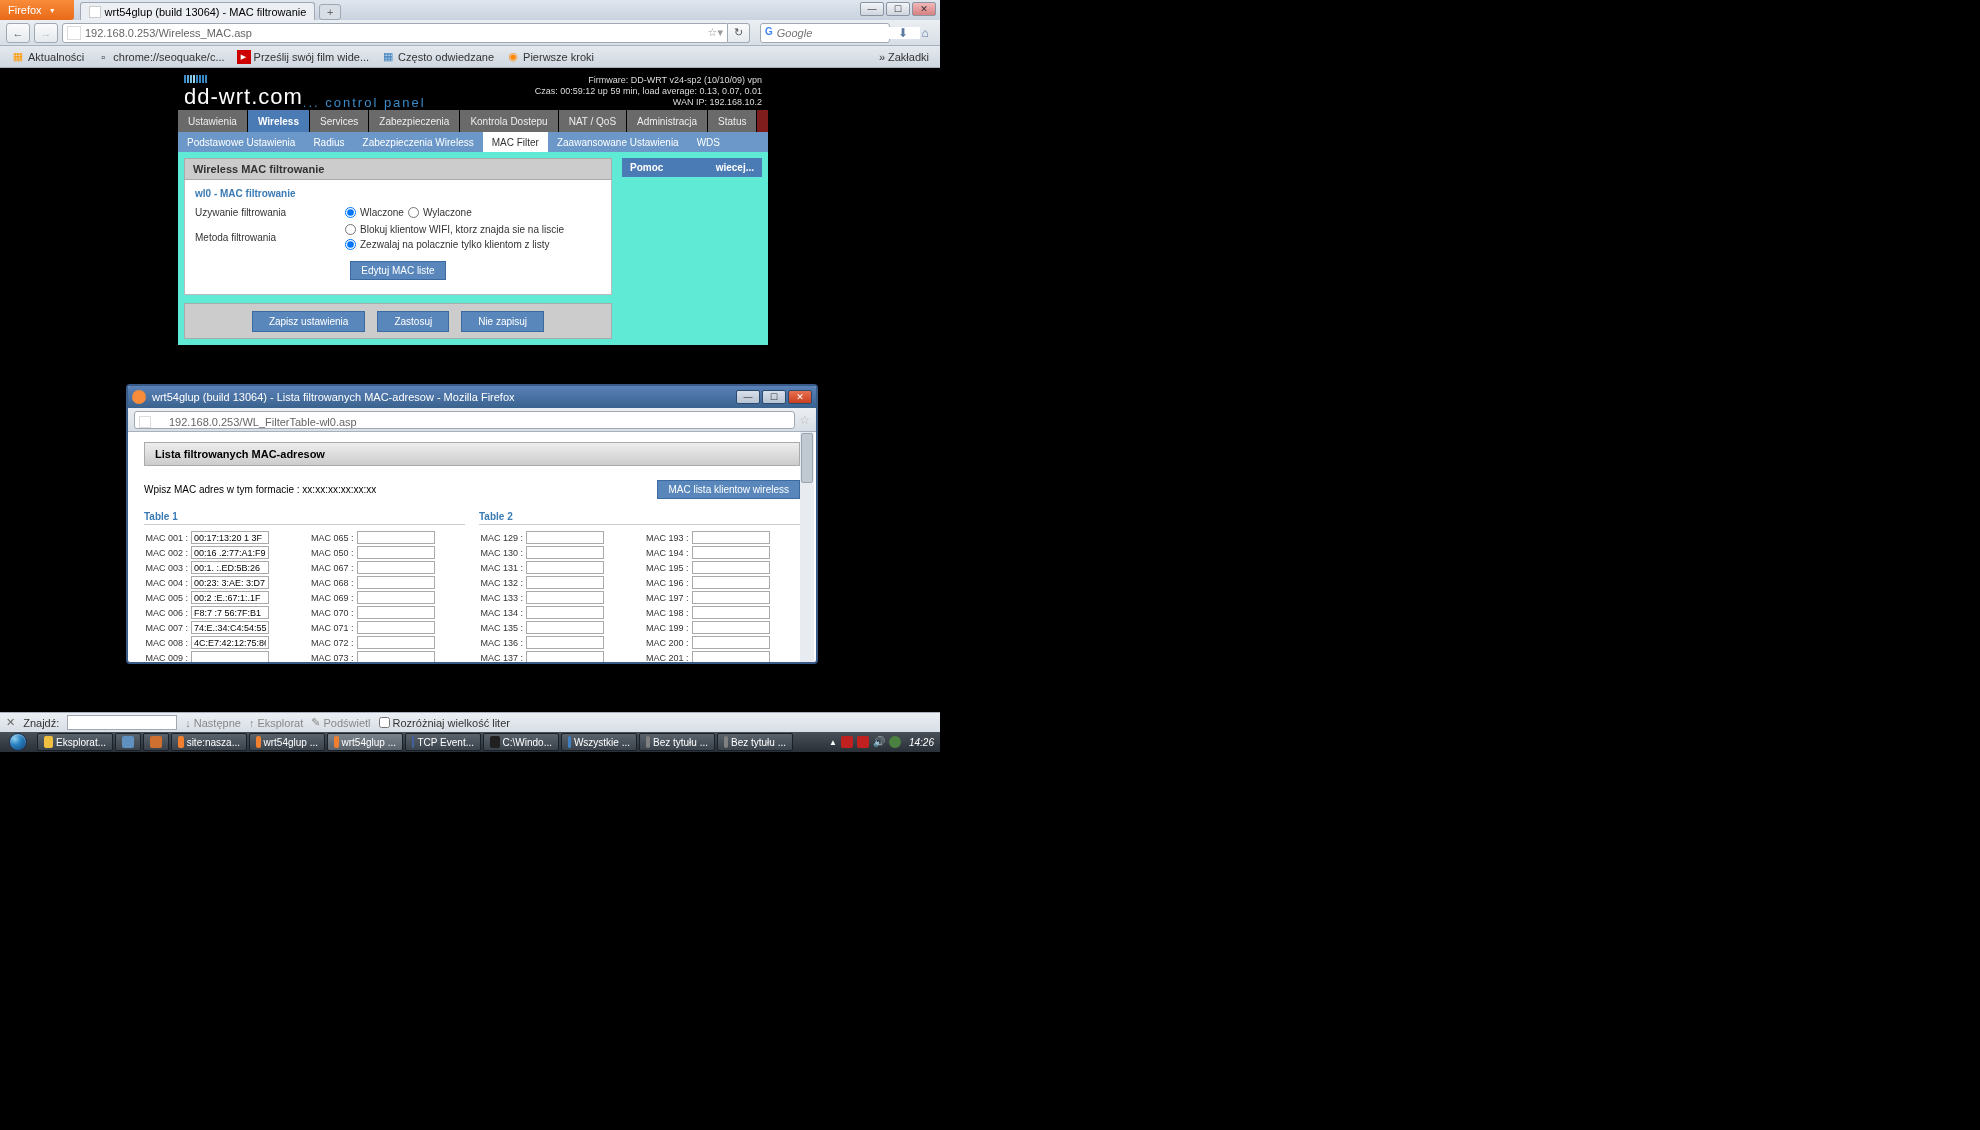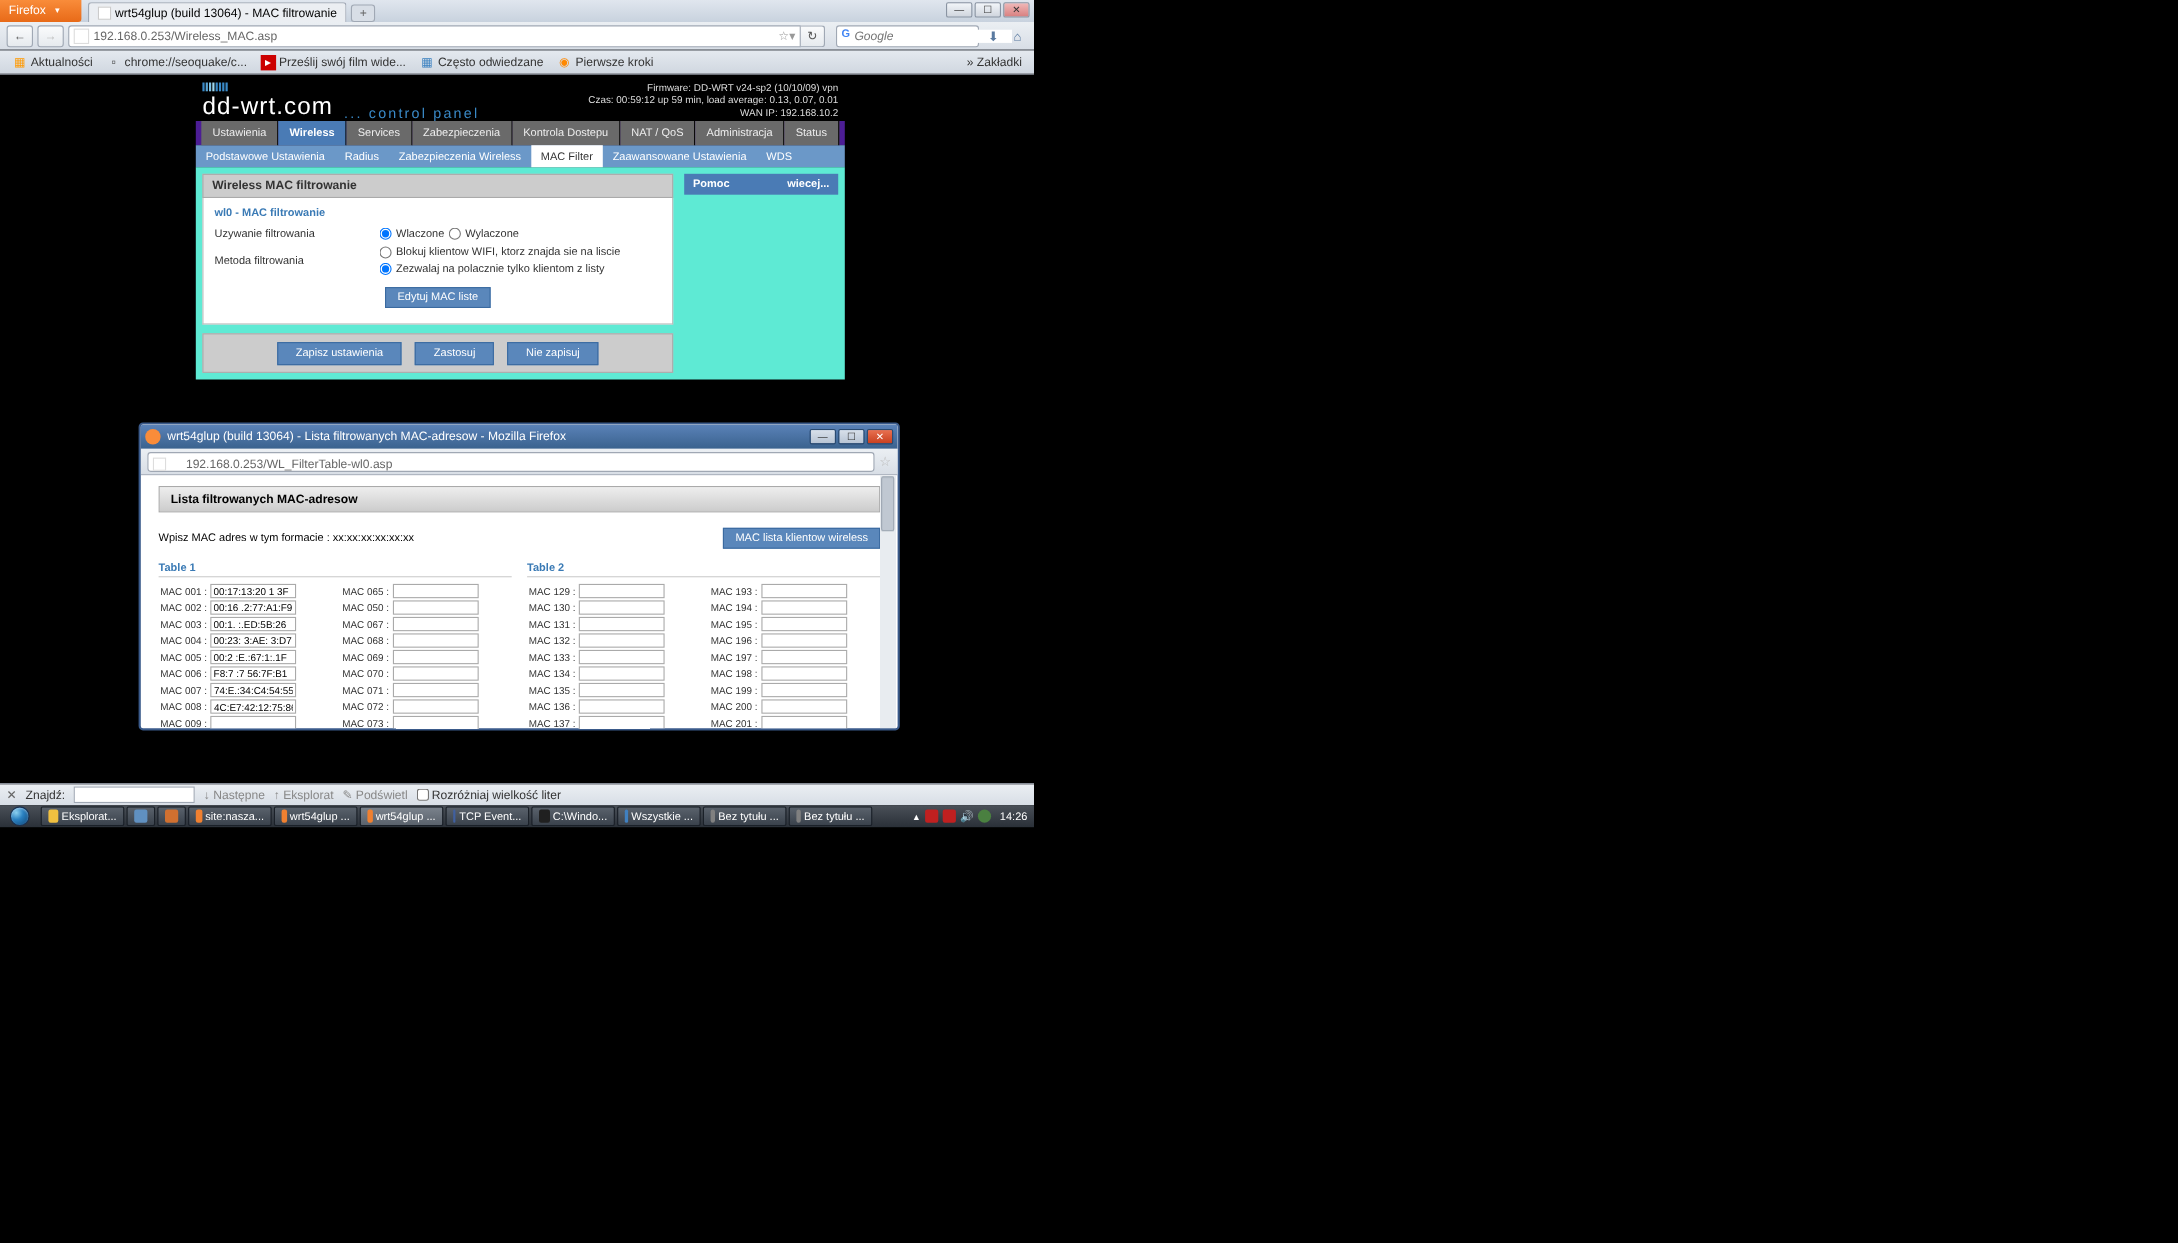--- a/index.html
+++ b/index.html
@@ -44,24 +44,24 @@
 
 .ddwrt { position:absolute; left:178px; top:4px; width:590px; }
 .dd-head { height:38px; background:#000; display:flex; align-items:center; justify-content:space-between; padding:0 6px;}
 .dd-logo { display:flex; align-items:baseline; gap:2px; color:#fff;}
 .logo-ticks{display:flex;gap:1px;align-self:flex-start;margin-top:2px;}
 .logo-ticks span{width:2px;height:8px;background:#3a8ac8;}
 .logo-ticks span:nth-child(2){background:#5aa6d6}
 .logo-ticks span:nth-child(3){background:#7ec2e6}
 .logo-ticks span:nth-child(4){background:#9ed8f0}
 .logo-txt{font-size:22px;letter-spacing:1px;font-weight:300;}
-.dd-cp{font-size:13px;color:#3a8ac8;letter-spacing:2px;margin-left:10px;align-self:flex-end;}
+.dd-cp{font-size:13px;color:#3a8ac8;letter-spacing:2px;align-self:flex-end;}
 .dd-info{font-size:9px;color:#ddd;text-align:right;line-height:11px;}
 
-.dd-tabs{display:flex;height:22px;background:#4c1d95;justify-content:center;}
+.dd-tabs{display:flex;height:22px;background:#7f1d1d;}
 .dd-tab{background:#6a6a6a;color:#eee;font-size:10px;padding:4px 10px;border-right:1px solid #000;cursor:pointer;display:flex;align-items:center;}
 .dd-tab.active{background:#4a7bb5;color:#fff;font-weight:bold;}
 
 .dd-subtabs{display:flex;height:20px;background:#6b98c8;}
 .dd-sub{color:#fff;font-size:10px;padding:3px 9px;cursor:pointer;display:flex;align-items:center;}
 .dd-sub.active{background:#fff;color:#333;}
 
 .dd-body{display:flex;gap:10px;padding:6px;background:#5eead4;}
 .dd-main{flex:1;}
 .panel-title{background:#ccc;color:#333;font-size:11px;font-weight:bold;padding:4px 8px;border:1px solid #aaa;}
@@ -122,21 +122,21 @@
 
 
 .taskbar{position:absolute;left:0;top:732px;width:940px;height:20px;background:linear-gradient(#4a5058,#2a3038);display:flex;align-items:center;font-size:10px;color:#fff;}
 .start{width:36px;height:20px;display:flex;align-items:center;justify-content:center;}
 .start-orb{width:18px;height:18px;border-radius:10px;background:radial-gradient(circle at 30% 30%,#8ad0f0,#2a80c0 40%,#0a4070);border:1px solid #1a3050;box-shadow:inset 0 1px 2px rgba(255,255,255,.5);}
 .tb-btn{height:18px;padding:0 6px;margin:0 1px;background:linear-gradient(#5a626c,#3a424c);border:1px solid #1a2028;border-radius:2px;display:flex;align-items:center;gap:3px;max-width:76px;overflow:hidden;white-space:nowrap;}
 .tb-btn .tic{width:12px;height:12px;border-radius:2px;}
 .tb-btn.active{background:linear-gradient(#7a828c,#5a626c);}
 .tray{margin-left:auto;display:flex;align-items:center;gap:4px;padding:0 6px;}
 .tray .ti{width:12px;height:12px;}
-.tray .clock{font-size:10px;color:#fff;margin-left:4px;}
+.tray .clock{font-size:10px;color:#fff;margin-left:4px;font-style:italic;}
 
 </style>
 </head>
 <body>
 
 <div class="ff-main">
 
   <div class="ff-titlebar">
     <div class="ff-menu-btn">
         <span>Firefox</span>

